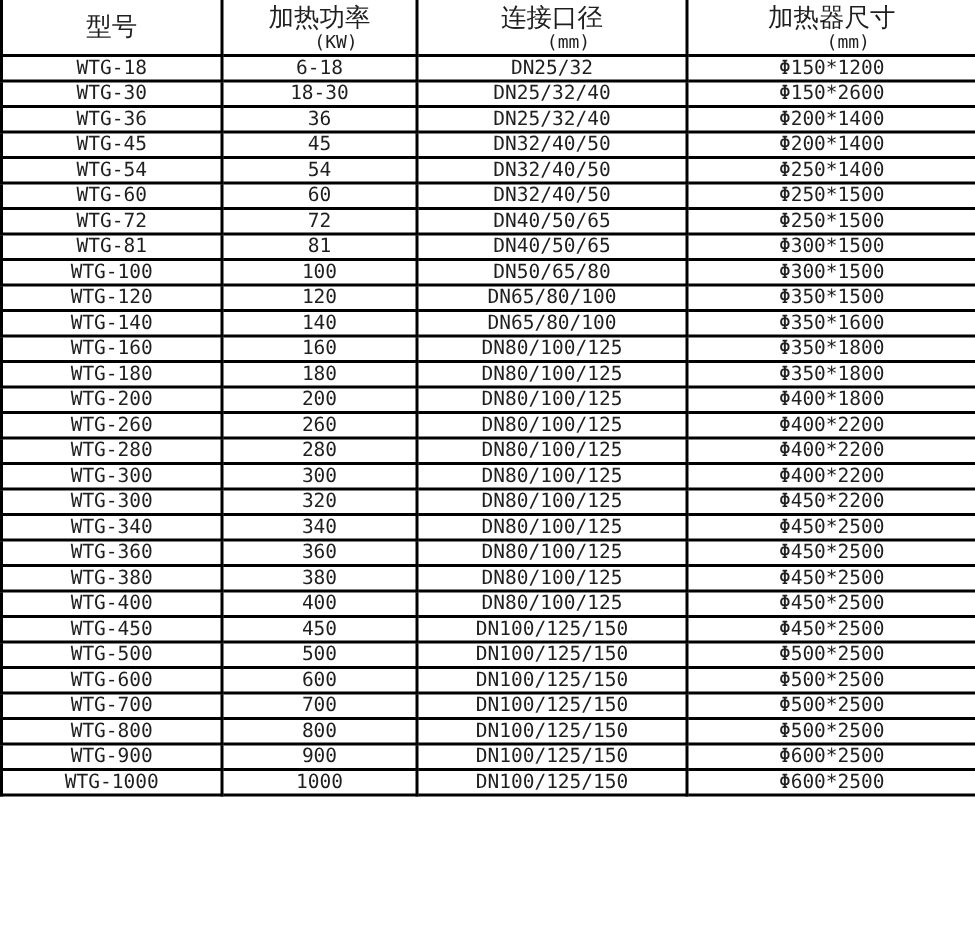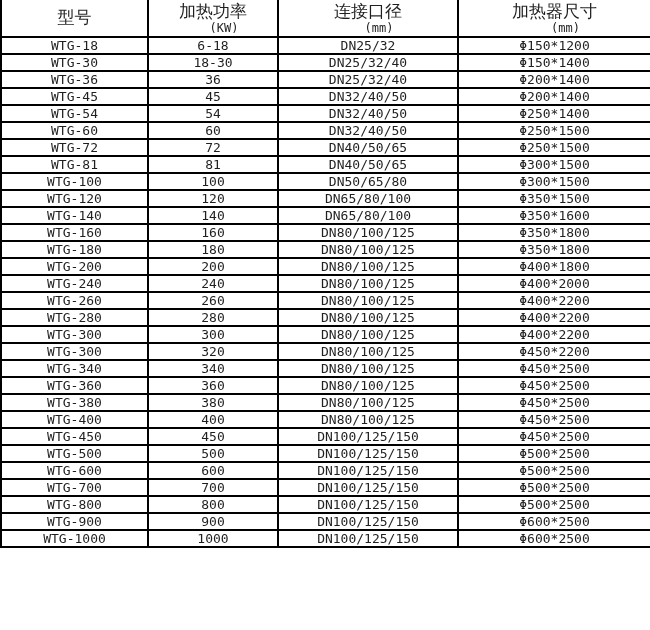--- a/index.html
+++ b/index.html
@@ -95,21 +95,21 @@
         <tr>
           <td>WTG-18</td>
           <td>6-18</td>
           <td>DN25/32</td>
           <td>Φ150*1200</td>
         </tr>
         <tr>
           <td>WTG-30</td>
           <td>18-30</td>
           <td>DN25/32/40</td>
-          <td>Φ150*1400</td>
+          <td>Φ150*2600</td>
         </tr>
         <tr>
           <td>WTG-36</td>
           <td>36</td>
           <td>DN25/32/40</td>
           <td>Φ200*1400</td>
         </tr>
         <tr>
           <td>WTG-45</td>
           <td>45</td>
@@ -168,26 +168,20 @@
           <td>WTG-180</td>
           <td>180</td>
           <td>DN80/100/125</td>
           <td>Φ350*1800</td>
         </tr>
         <tr>
           <td>WTG-200</td>
           <td>200</td>
           <td>DN80/100/125</td>
           <td>Φ400*1800</td>
-        </tr>
-        <tr>
-          <td>WTG-240</td>
-          <td>240</td>
-          <td>DN80/100/125</td>
-          <td>Φ400*2000</td>
         </tr>
         <tr>
           <td>WTG-260</td>
           <td>260</td>
           <td>DN80/100/125</td>
           <td>Φ400*2200</td>
         </tr>
         <tr>
           <td>WTG-280</td>
           <td>280</td>

